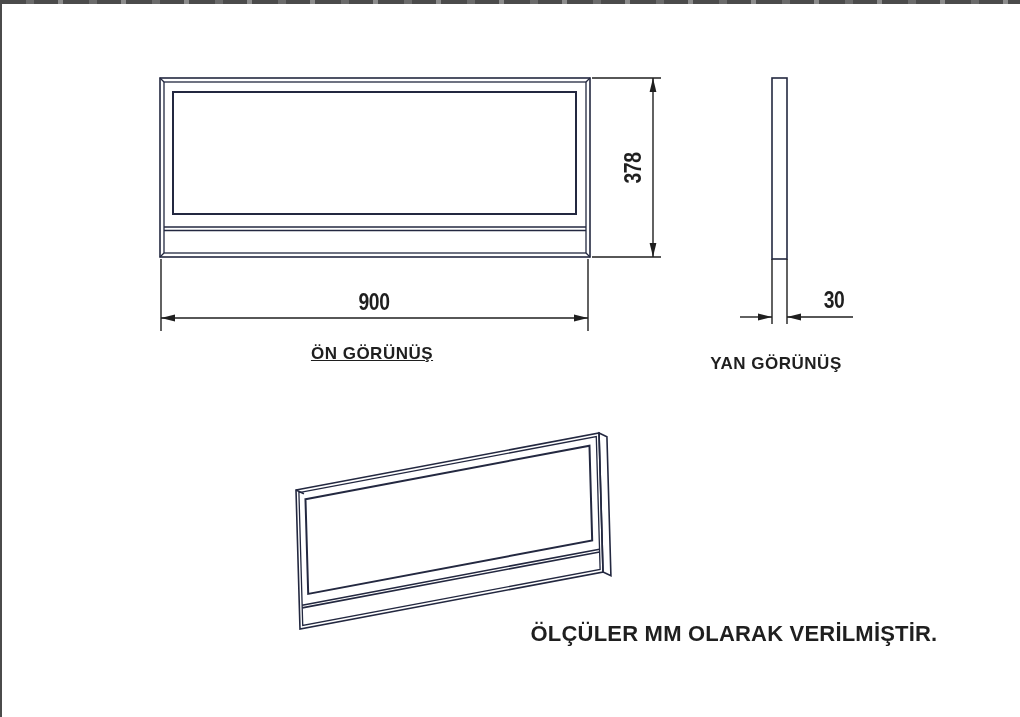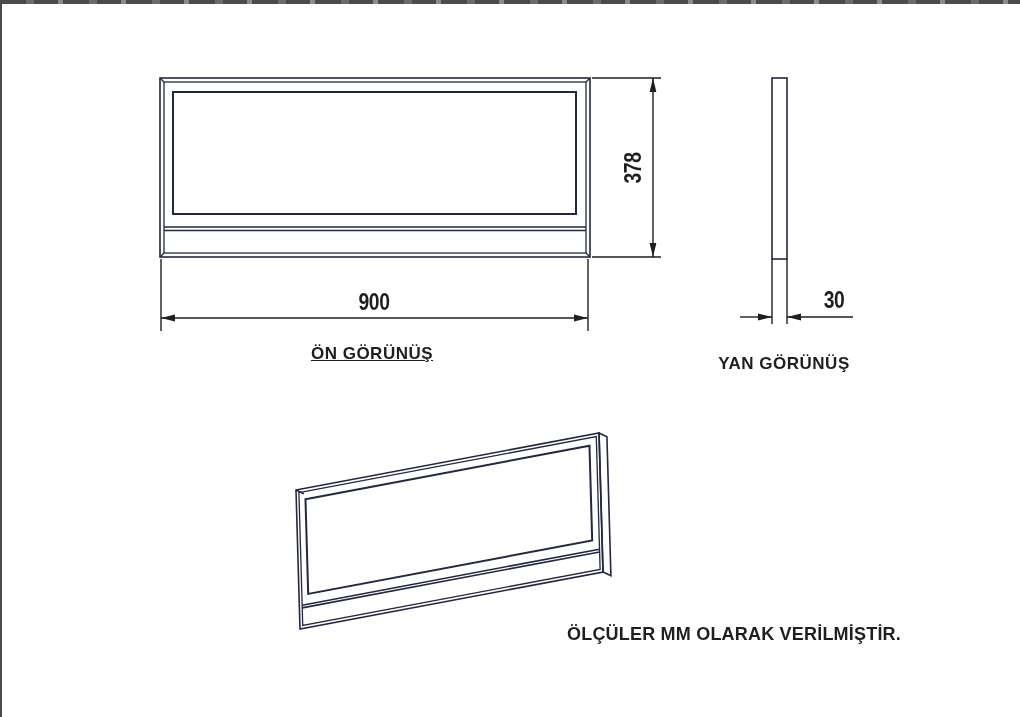--- a/index.html
+++ b/index.html
@@ -22,21 +22,21 @@
     position:absolute;left:0;top:0;width:2px;height:717px;background:var(--edge);
   }
   svg{position:absolute;left:0;top:0;}
   .lbl{
     position:absolute;transform:translate(-50%,-50%);
     color:var(--dim);font-weight:bold;white-space:nowrap;
   }
   .view-label{font-size:17px;letter-spacing:0.5px;}
   .dim-text{font-size:23px;letter-spacing:-0.5px;transform:translate(-50%,-50%) scaleX(0.84);}
   .dim-text-rot{font-size:23px;letter-spacing:-0.5px;transform:translate(-50%,-50%) rotate(-90deg) scaleX(0.84);}
-  .note{font-size:18px;letter-spacing:0.2px;text-align:right;}
+  .note{font-size:22px;letter-spacing:0.2px;text-align:right;}
 </style>
 </head>
 <body>
 
 <div class="top-edge"></div>
 <div class="left-edge"></div>
 
 <svg width="1020" height="717" viewBox="0 0 1020 717">
 
   <g stroke="var(--line)" fill="none" stroke-width="1.6">
@@ -92,15 +92,15 @@
     <polygon points="430,0 441,6.8 441,185.8 430,179" vector-effect="non-scaling-stroke"></polygon>
     <line x1="0" y1="0" x2="11" y2="6.8" vector-effect="non-scaling-stroke"></line>
   </g>
 </svg>
 
 <div class="lbl dim-text" style="left:374px;top:302px;">900</div>
 <div class="lbl dim-text-rot" style="left:633px;top:168px;">378</div>
 <div class="lbl dim-text" style="left:834px;top:300px;">30</div>
 
 <div class="lbl view-label" style="left:372px;top:354px;text-decoration:underline;">ÖN GÖRÜNÜŞ</div>
-<div class="lbl view-label" style="left:776px;top:364px;margin-left:8px;">YAN GÖRÜNÜŞ</div>
+<div class="lbl view-label" style="left:776px;top:364px;">YAN GÖRÜNÜŞ</div>
 
 <div class="lbl note" style="left:734px;top:634px;">ÖLÇÜLER MM OLARAK VERİLMİŞTİR.</div>
 
 </body></html>

